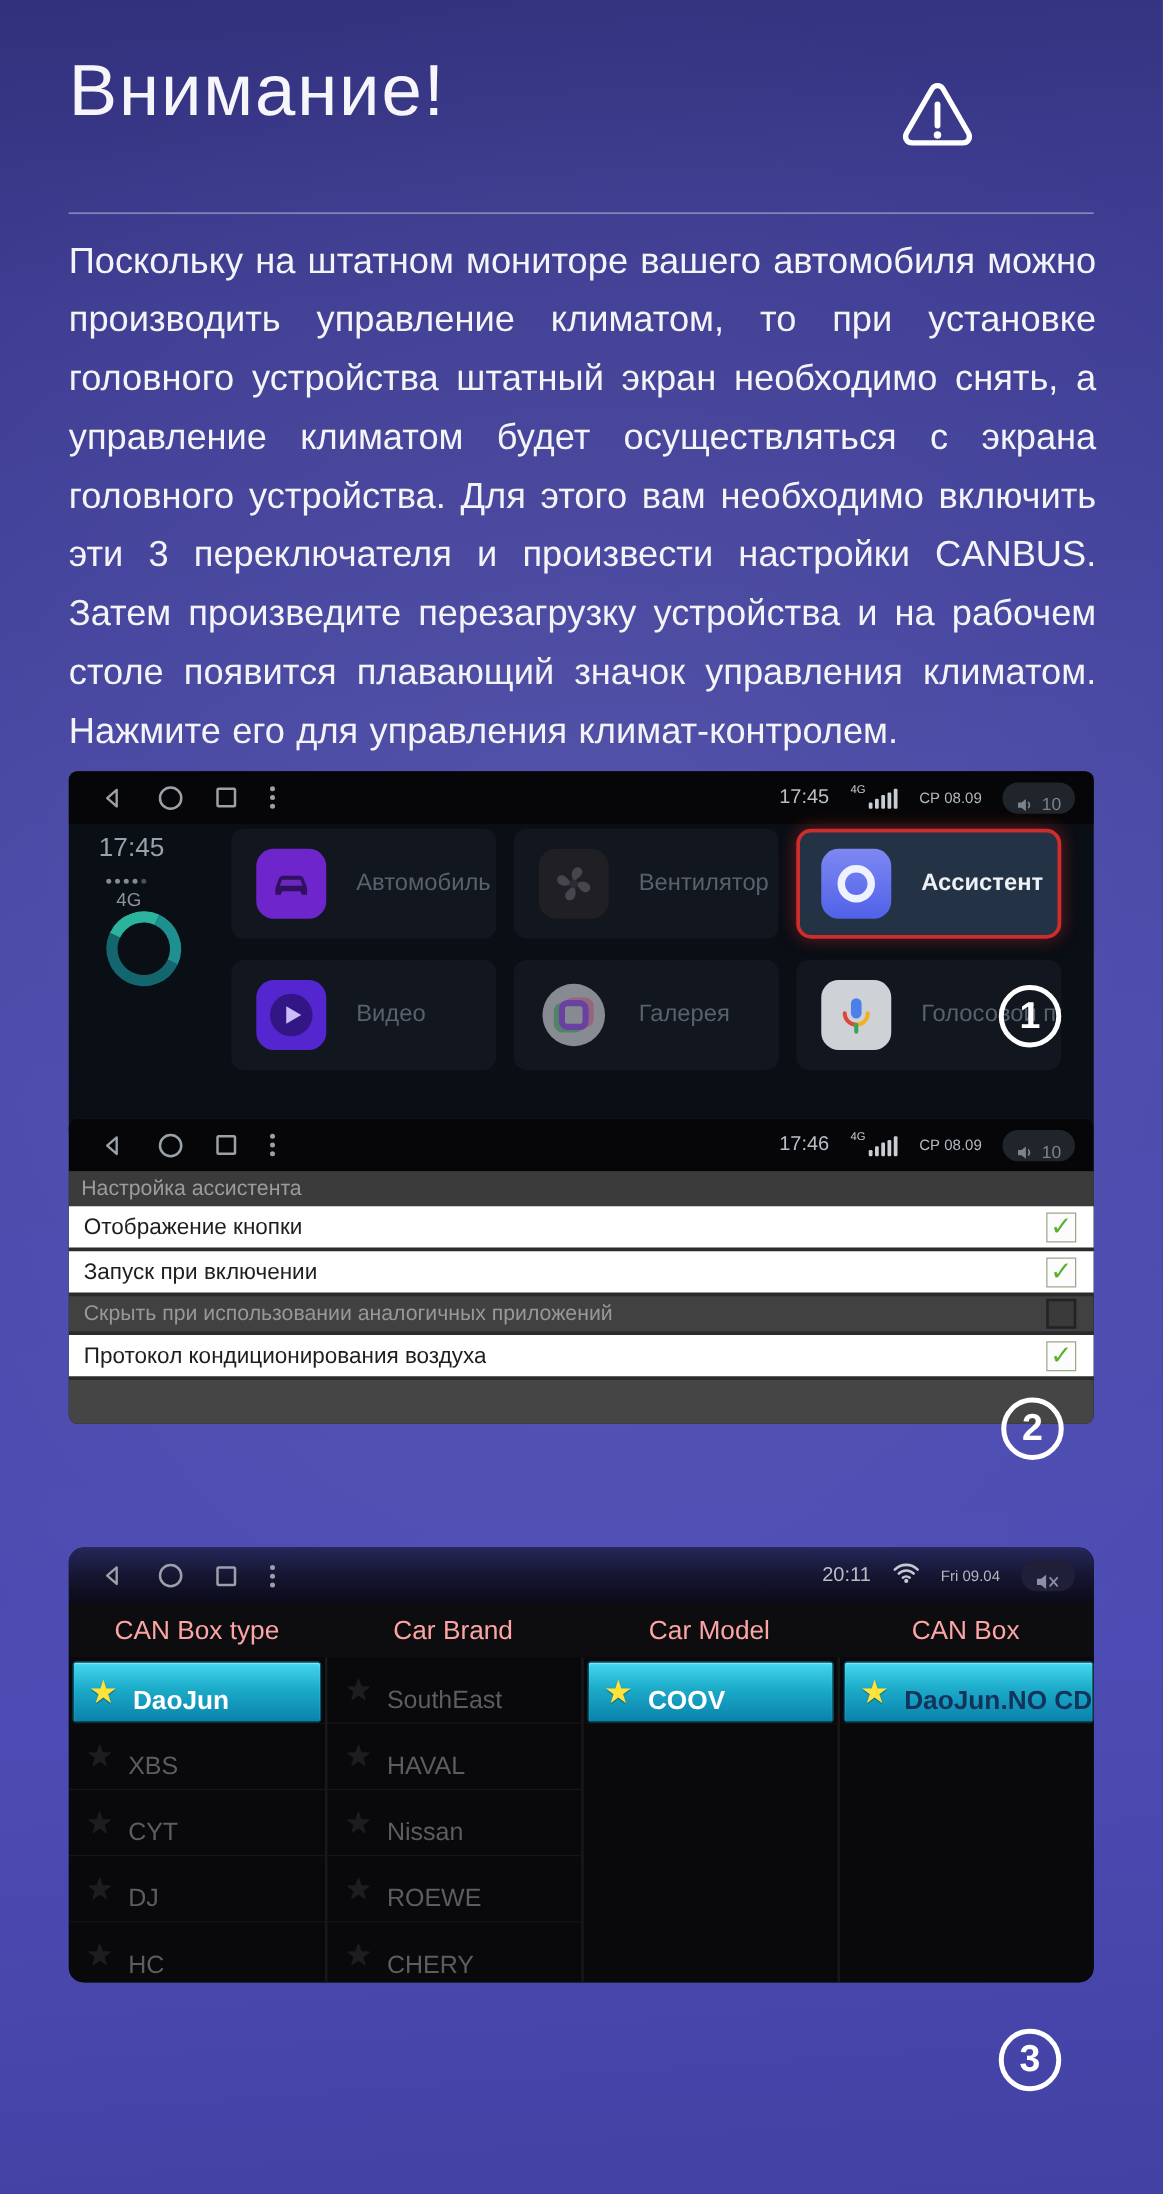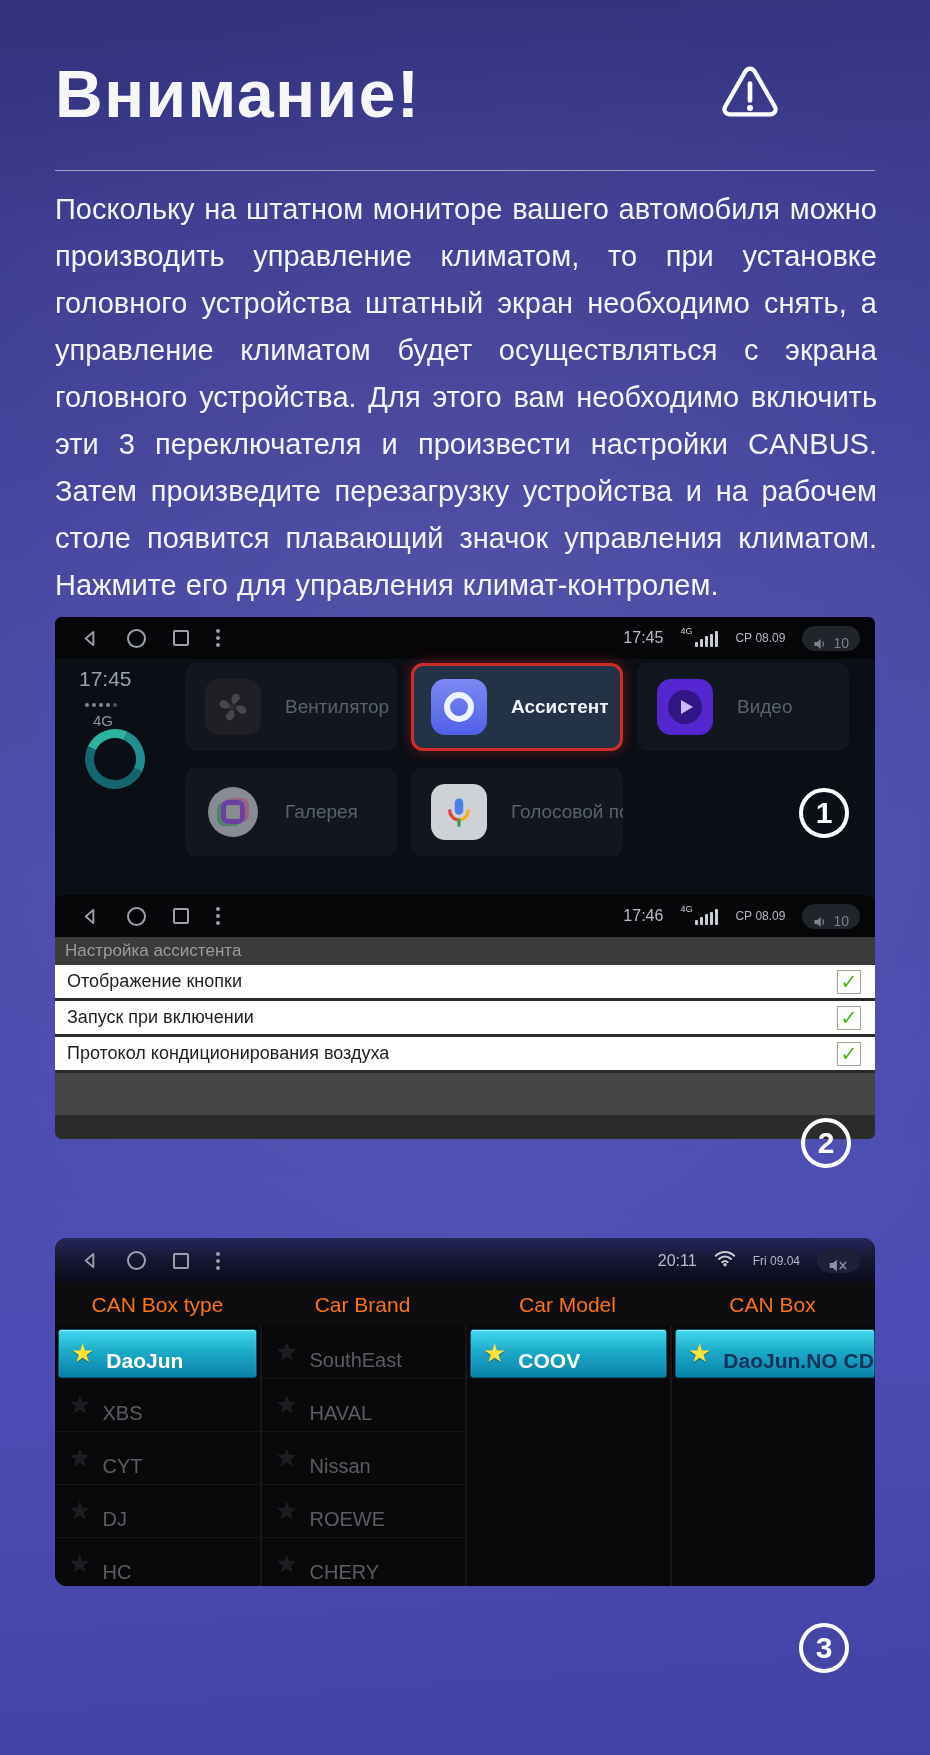--- a/index.html
+++ b/index.html
@@ -5,21 +5,21 @@
   * { margin:0; padding:0; box-sizing:border-box; }
   html,body { background:#4242a4; }
   body { font-family:"Liberation Sans","DejaVu Sans",sans-serif; }
   .page {
     position:relative; width:930px; height:1755px; overflow:hidden; margin:0 auto;
     background:
       radial-gradient(120% 70% at 50% 42%, rgba(255,255,255,0.08), rgba(255,255,255,0) 62%),
       linear-gradient(176deg, var(--page-top,#32317c) 0%, #3e3d93 14%, var(--page-mid,#4a49ab) 48%, #4c4cb4 76%, var(--page-bottom,#4242a4) 100%);
   }
   
-  .title { position:absolute; left:55px; top:56px; font-size:66px; font-weight:700;
+  .title { position:absolute; left:55px; top:39px; font-size:58px; font-weight:400;
            letter-spacing:1.5px; color:#f6f6fa; }
   .warn { position:absolute; left:720px; top:60px; width:60px; height:64px; }
   .rule { position:absolute; left:55px; top:170px; width:820px; height:1px; background:rgba(255,255,255,.5); }
   .para { position:absolute; left:55px; top:186px; width:822px; color:#f4f4f8;
           font-size:29px; line-height:47px; text-align:justify; word-spacing:1px; }
   
   .shot { position:absolute; left:55px; width:820px; overflow:hidden; border-radius:7px; }
   .sbar { position:absolute; left:0; top:0; right:0; height:42px; background:#060608;
           display:flex; align-items:center; padding-left:26px; gap:27px; }
   .nav-ic { display:flex; align-items:center; justify-content:center; }
@@ -87,21 +87,21 @@
   .cb { margin-left:auto; width:24px; height:24px; flex:none; text-align:center; }
   .cb.checked { background:#fcfcfc; border:1px solid #9aa88f; color:var(--check-green,#56b32e);
                 font-size:21px; font-weight:700; line-height:22px; }
   .cb.un { background:#3a3a3a; border:2px solid #232323; }
   .chev { margin-left:auto; color:#c8c8c8; font-size:26px; line-height:20px; }
   .s2-filler { height:42px; background:#454545; }
   
   .s3 { top:1238px; height:348px; background:#09090b; border-radius:12px; }
   .s3 .sbar { height:45px; background:linear-gradient(180deg,#26265a 0%,#14142e 55%,#0b0b1a 100%); }
   .s3-headers { position:absolute; left:0; right:0; top:45px; height:43px; background:#0d0d0f; display:flex; }
-  .s3-h { width:205px; text-align:center; line-height:43px; color:#f97316; font-size:21px; }
+  .s3-h { width:205px; text-align:center; line-height:43px; color:#fca5a5; font-size:21px; }
   .s3-list { position:absolute; left:0; right:0; top:88px; bottom:0; display:flex; background:#09090b; }
   .s3-col { width:205px; position:relative; }
   .s3-col + .s3-col { border-left:2px solid #18181b; }
   .s3-item { height:53px; display:flex; align-items:center; gap:12px; padding-left:14px;
              border-bottom:1px solid #161619; }
   .s3-item.selrow { padding:0 3px; border-bottom:1px solid #101013; }
   .star { font-size:24px; color:#1d1d21; text-shadow:0 0 1px #2e2e33; flex:none; }
   .star.sel { color:var(--star-yellow,#ffe23a); font-size:26px; text-shadow:0 1px 1px rgba(0,0,0,.45); }
   .s3-label { color:#5c5c61; font-size:20px; white-space:nowrap;margin-top:16px; }
   .sel-tile { flex:1; height:49px; margin-top:2px; border-radius:3px; border:1px solid #07546e;
@@ -169,20 +169,29 @@
         <i></i>
         <i></i>
         <i></i>
         <i></i>
         <i></i>
       </div>
     <div class="s1-4g">4G</div>
     <div class="s1-ring"></div>
     <div class="app-grid">
         <div class="app-tile">
+          <div class="app-icon car-icon">
+            <svg viewBox="0 0 48 28" width="38" height="24">
+              <path fill="#30105f" d="M8 18l3.2-8.2C12 7.2 13.8 6 16 6h16c2.2 0 4 1.2 4.8 3.8L40 18v7h-5.4l-1.2-3.4H14.6L13.4 25H8v-7z"></path>
+              <path fill="#6a28c0" d="M12.5 16l2.2-6h18.6l2.2 6z"></path>
+            </svg>
+          </div>
+          <div class="app-label">Автомобиль</div>
+        </div>
+        <div class="app-tile">
           <div class="app-icon fan-icon">
             <svg viewBox="0 0 24 24" width="38" height="38" fill="#46464e">
               <path d="M12 11c-3.5-7 3.5-9.5 4.3-5.4.4 2-2 3.6-4.3 5.4zm1 1c7-3.5 9.5 3.5 5.4 4.3-2 .4-3.6-2-5.4-4.3zm-1 1c3.5 7-3.5 9.5-4.3 5.4-.4-2 2-3.6 4.3-5.4zm-1-1c-7 3.5-9.5-3.5-5.4-4.3 2-.4 3.6 2 5.4 4.3z"></path>
               <circle cx="12" cy="12" r="2.2" fill="#2b2b31"></circle>
             </svg>
           </div>
           <div class="app-label">Вентилятор</div>
         </div>
         <div class="app-tile hl">
           <div class="app-icon assistant-icon">
@@ -257,20 +266,24 @@
     </div>
     <div class="s2-header">Настройка ассистента</div>
     <div class="s2-rows">
         <div class="s2-row light">
           <span class="s2-label">Отображение кнопки</span>
           <span class="cb checked">✓</span>
         </div>
         <div class="s2-row light">
           <span class="s2-label">Запуск при включении</span>
           <span class="cb checked">✓</span>
+        </div>
+        <div class="s2-row dark">
+          <span class="s2-label">Скрыть при использовании аналогичных приложений</span>
+          <span class="cb un"></span>
         </div>
         <div class="s2-row light">
           <span class="s2-label">Протокол кондиционирования воздуха</span>
           <span class="cb checked">✓</span>
         </div>
         <div class="s2-filler"></div>
       </div>
   </section>
   <div class="badge b2">2</div>
 

